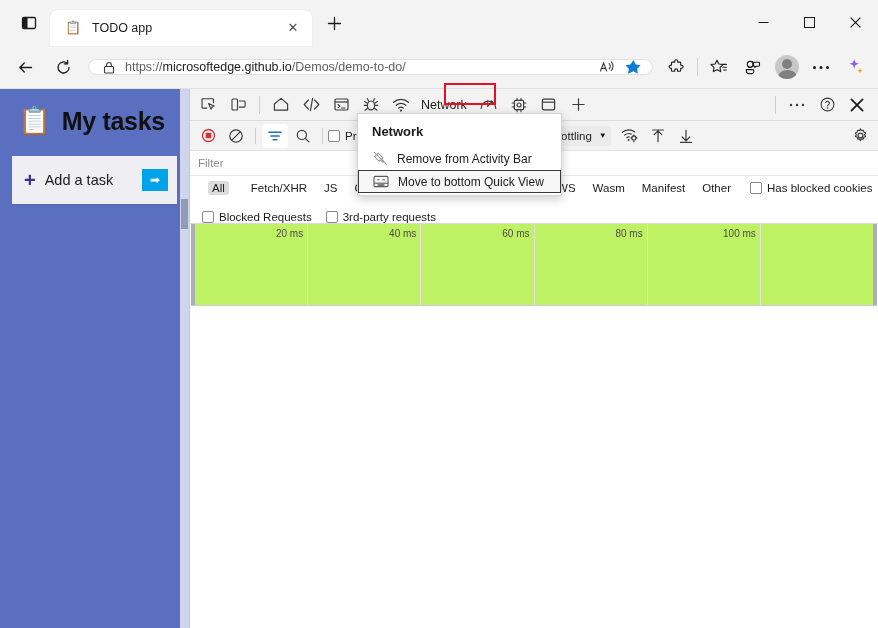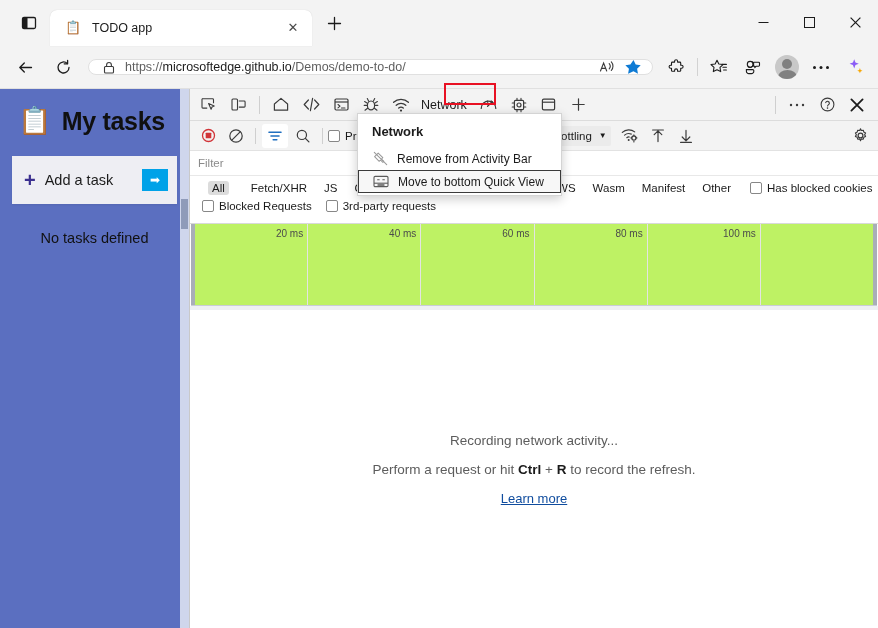--- a/index.html
+++ b/index.html
@@ -241,21 +241,21 @@
     height: 24px; flex: 0 0 24px;
     display: flex; align-items: center; gap: 9px;
     padding: 0 18px; background: #fff;
     font-size: 11.5px; color: #1b1b1b; white-space: nowrap;
   }
   .type-chip { padding: 1px 4px; border-radius: 3px; }
   .type-chip.sel { background: #dcdcdc; }
   .tsep { width: 1px; height: 13px; background: #cfcfcf; }
   .opts-row {
     height: 24px; flex: 0 0 24px;
-    display: flex; align-items: flex-start; gap: 14px;
+    display: flex; align-items: flex-end; gap: 14px;
     padding: 0 8px 0 12px; background: #fff;
     border-bottom: 1px solid #d9d9d9;
   }
 
   
   .overview {
     height: 82px; flex: 0 0 82px;
     background: #bef264; position: relative;
     border-bottom: 1px solid #c9cdd7;
     margin: 0 1px;
@@ -444,21 +444,20 @@
     <div class="page">
       <div class="todo-head">
         <span class="todo-icon">📋</span>
         <span class="todo-title">My tasks</span>
       </div>
       <div class="addtask">
         <span class="plus-sign">+</span>
         <span class="addtask-label">Add a task</span>
         <span class="addtask-go">➡</span>
       </div>
-      <div class="no-tasks">No tasks defined</div>
       <div class="page-scroll">
         <div class="thumb"></div>
       </div>
     </div>
 
     <div class="devtools">
 
       <div class="dt-header">
         <div class="dt-ico">
           <svg width="17" height="17" viewBox="0 0 17 17">
@@ -677,25 +676,20 @@
               <span class="ov-label">80 ms</span>
             </div>
           <div class="ov-cell">
               <span class="ov-label">100 ms</span>
             </div>
           <div class="ov-cell"></div>
         </div>
         <div class="ov-gap"></div>
       </div>
 
-      <div class="net-empty">
-        <div class="es1">Recording network activity...</div>
-        <div class="es2"><span>Perform a request or hit </span><b>Ctrl</b><span> + </span><b>R</b><span> to record the refresh.</span></div>
-        <div class="es3">Learn more</div>
-      </div>
 
     </div>
   </div>
 
   <div class="redbox"></div>
 
   <div class="ctxmenu">
     <div class="ctx-title">Network</div>
     <div class="ctx-item">
       <span class="ctx-ico dim">

